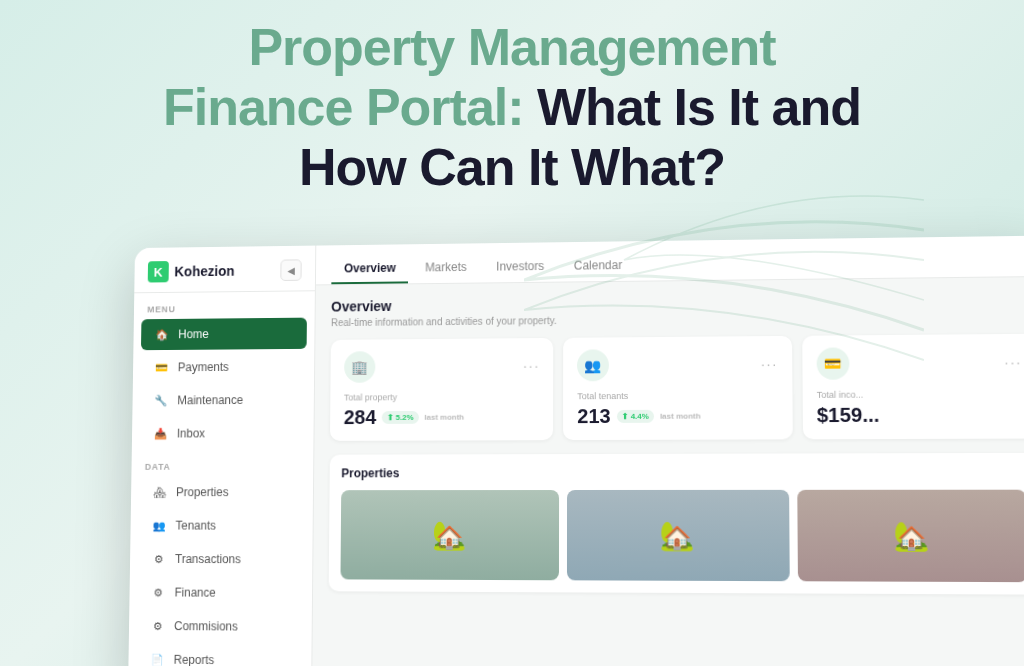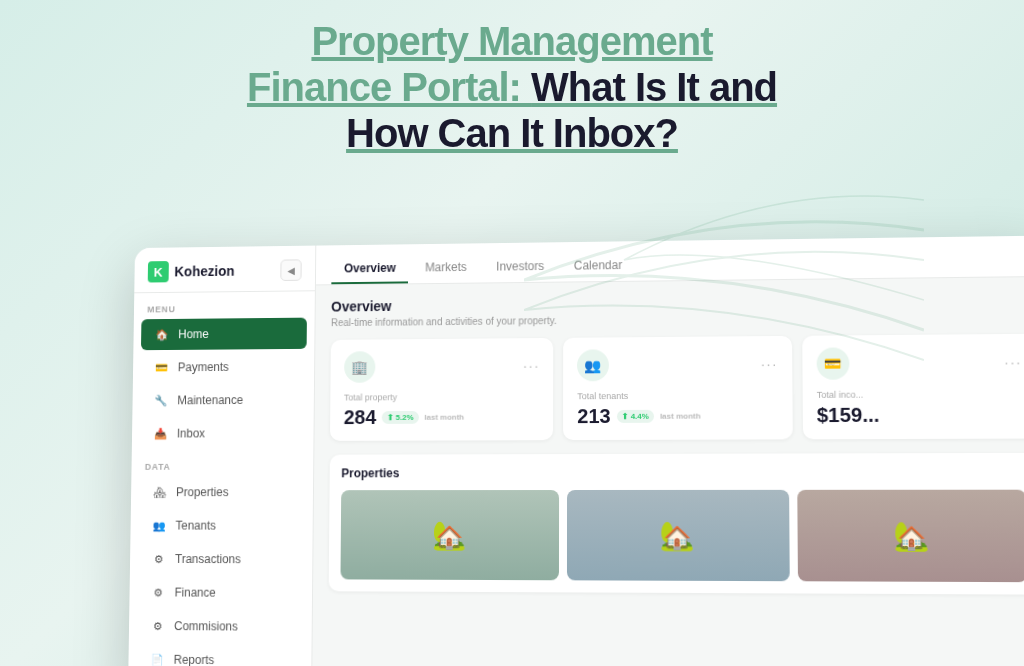--- a/index.html
+++ b/index.html
@@ -17,26 +17,25 @@
       position: absolute;
       top: 18px;
       left: 0;
       right: 0;
       text-align: center;
       z-index: 10;
       padding: 0 40px;
     }
 
     .headline h1 {
-      font-size: 40px;
+      font-size: 52px;
       line-height: 1.15;
       color: #6aaa8e;
       font-weight: 800;
       letter-spacing: -1px;
-      text-decoration: underline;
     }
 
     .headline h1 .dark {
       color: #1a1a2e;
     }
 
     
     .app-window {
       position: absolute;
       bottom: -30px;
@@ -327,21 +326,21 @@
 <svg class="bg-curves" viewBox="0 0 400 200" fill="none" xmlns="http://www.w3.org/2000/svg">
   <path d="M 400 50 Q 200 20 0 100 Q 200 80 400 150" stroke="#4a9a70" stroke-width="3" fill="none"></path>
   <path d="M 400 80 Q 200 50 0 130 Q 200 110 400 180" stroke="#4a9a70" stroke-width="2" fill="none"></path>
   <path d="M 400 20 Q 250 0 100 80 Q 200 60 400 120" stroke="#4a9a70" stroke-width="1.5" fill="none"></path>
 </svg>
 
 <div class="headline">
   <h1>
     <span>Property Management</span><br>
     <span>Finance Portal: </span><span class="dark">What Is It and</span><br>
-    <span class="dark">How Can It Inbox?</span>
+    <span class="dark">How Can It What?</span>
   </h1>
 </div>
 
 <div class="app-window">
 
   <div class="sidebar">
     <div class="sidebar-header">
       <div class="logo-area">
         <div class="logo-icon">
           <span>K</span>

